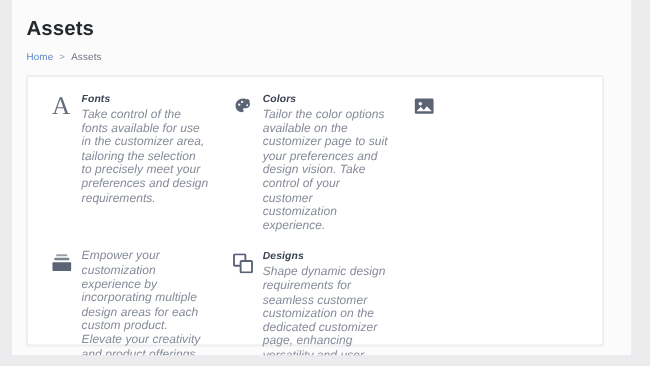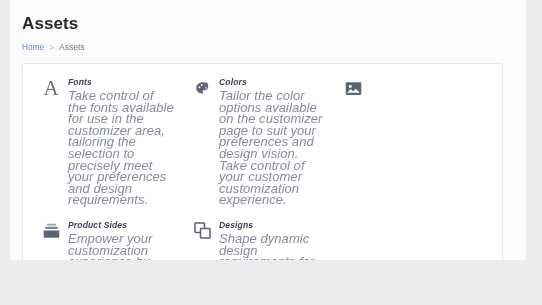--- a/index.html
+++ b/index.html
@@ -24,21 +24,21 @@
     background: #ececee;
     box-sizing: border-box;
   }
 
   
   #content-area {
     position: absolute;
     left: 10px;
     top: 0px;
     width: 516px;
-    height: 260px;
+    height: 296px;
     background: #fbfbfc;
     box-sizing: border-box;
     overflow: hidden;
   }
 
   #page-header {
     padding: 14px 0 0 12px;
   }
 
   #page-title {
@@ -127,21 +127,21 @@
   .feature-title {
     font-size: 8.6px;
     font-weight: bold;
     color: #3b4250;
     line-height: 11px;
     margin: 0 0 2px 0;
     letter-spacing: 0.1px;
   }
 
   .feature-desc {
-    font-size: 13px;
+    font-size: 10px;
     color: #858b98;
     line-height: 11.6px;
     margin: 0;
     letter-spacing: 0.05px;
   }
 
   
   .glyph-a {
     font-family: "Liberation Serif", serif;
     font-size: 21px;
@@ -211,21 +211,20 @@
 
         <div class="feature-item">
           <span class="feature-icon">
             <svg width="17" height="16" viewBox="0 0 24 22" fill="none">
               <rect x="5.5" y="0.8" width="13" height="2.6" rx="0.7" fill="#9aa1ad"></rect>
               <rect x="3.2" y="5.0" width="17.6" height="3.1" rx="0.8" fill="#7b8390"></rect>
               <rect x="1" y="10.3" width="22" height="10.4" rx="1.1" fill="#5a6475"></rect>
             </svg>
           </span>
           <div class="feature-body">
-            <p class="feature-title">Product Sides</p>
             <p class="feature-desc">Empower your customization experience by incorporating multiple design areas for each custom product. Elevate your creativity and product offerings with this versatile feature.</p>
           </div>
         </div>
 
         <div class="feature-item">
           <span class="feature-icon">
             <svg width="17" height="17" viewBox="0 0 24 24" fill="none">
               <rect x="1.4" y="1.4" width="13.4" height="13.4" rx="0.9" stroke="#5a6475" stroke-width="2.2" fill="#ffffff"></rect>
               <rect x="9.2" y="9.2" width="13.4" height="13.4" rx="0.9" stroke="#5a6475" stroke-width="2.2" fill="#ffffff"></rect>
             </svg>

